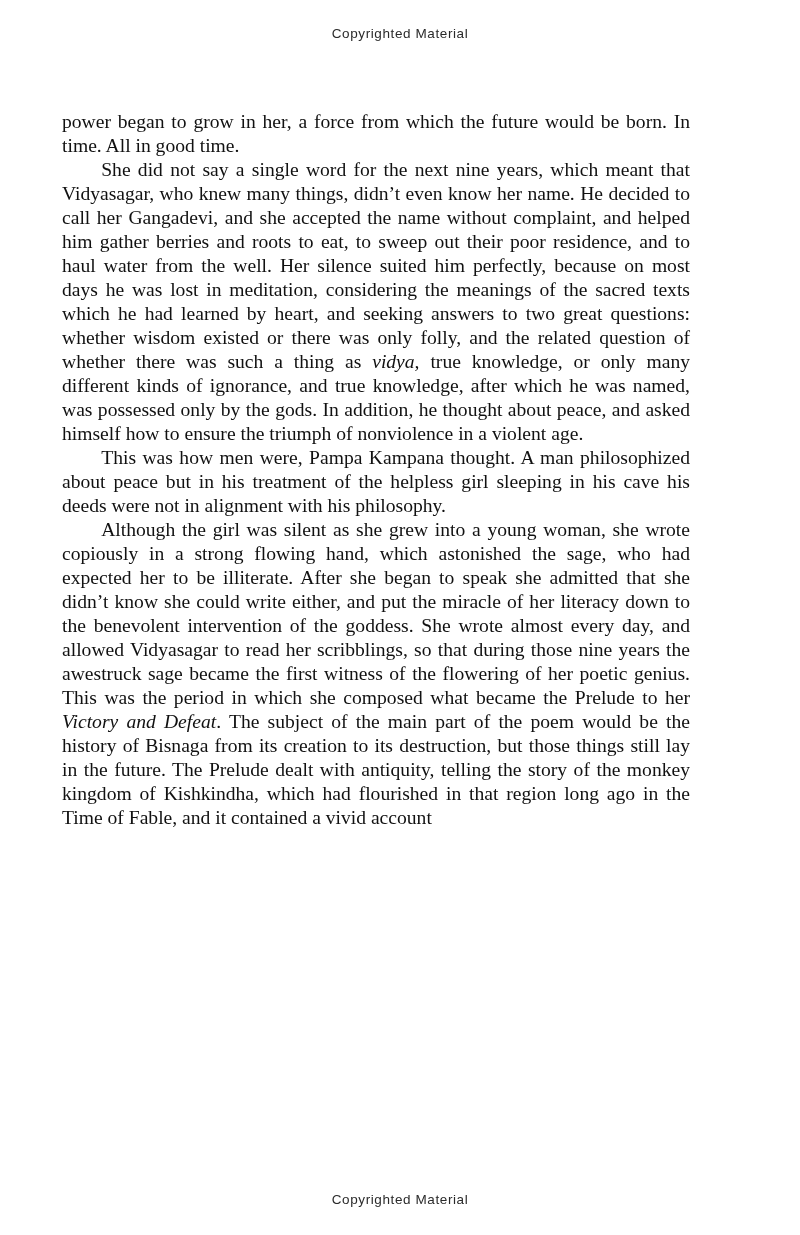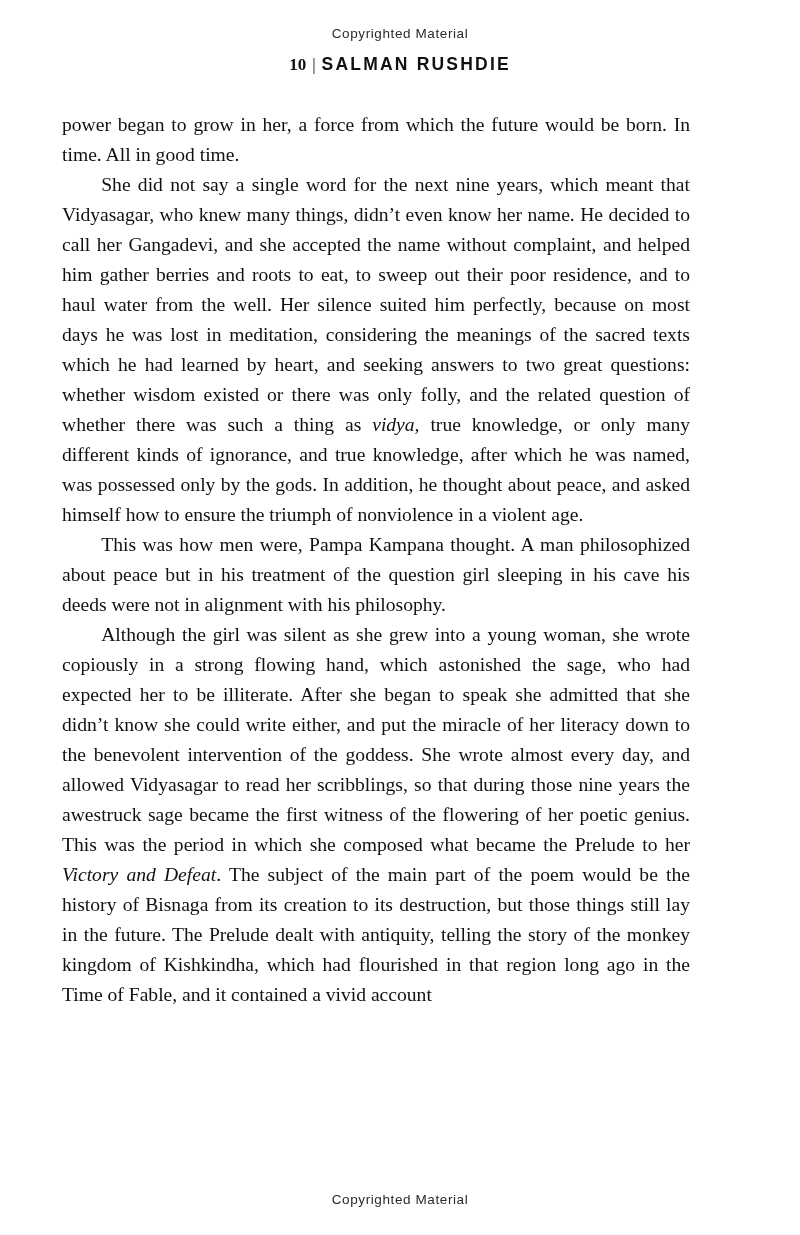--- a/index.html
+++ b/index.html
@@ -61,21 +61,21 @@
     letter-spacing: 2.2px;
     color: #111111;
     vertical-align: middle;
   }
   .body-text {
     position: absolute;
     top: 110px;
     left: 62px;
     width: 628px;
     font-size: 19.6px;
-    line-height: 30px;
+    line-height: 24px;
     text-align: justify;
     text-justify: inter-word;
     color: #111111;
   }
   .body-text p {
     margin: 0;
   }
   .body-text p.indent {
     text-indent: 2.0em;
   }
@@ -93,31 +93,28 @@
     color: #2a2a2a;
   }
 </style>
 </head>
 <body>
 
 <div class="page">
 
   <div class="copyright-top">Copyrighted Material</div>
 
-  <div class="running-head">
-    <span class="folio">10</span><span class="folio-sep">|</span><span class="author-name">SALMAN RUSHDIE</span>
-  </div>
 
   <div class="body-text">
 
     <p>power began to grow in her, a force from which the future would be born. In time. All in good time.</p>
 
     <p class="indent"><span>She did not say a single word for the next nine years, which meant that Vidyasagar, who knew many things, didn’t even know her name. He decided to call her Gangadevi, and she accepted the name without complaint, and helped him gather berries and roots to eat, to sweep out their poor residence, and to haul water from the well. Her silence suited him perfectly, because on most days he was lost in meditation, considering the meanings of the sacred texts which he had learned by heart, and seeking answers to two great questions: whether wisdom existed or there was only folly, and the related question of whether there was such a thing as </span><em>vidya,</em><span> true knowledge, or only many different kinds of ignorance, and true knowledge, after which he was named, was possessed only by the gods. In addition, he thought about peace, and asked himself how to ensure the triumph of nonviolence in a violent age.</span></p>
 
-    <p class="indent">This was how men were, Pampa Kampana thought. A man philosophized about peace but in his treatment of the question girl sleeping in his cave his deeds were not in alignment with his philosophy.</p>
+    <p class="indent">This was how men were, Pampa Kampana thought. A man philosophized about peace but in his treatment of the helpless girl sleeping in his cave his deeds were not in alignment with his philosophy.</p>
 
     <p class="indent"><span>Although the girl was silent as she grew into a young woman, she wrote copiously in a strong flowing hand, which astonished the sage, who had expected her to be illiterate. After she began to speak she admitted that she didn’t know she could write either, and put the miracle of her literacy down to the benevolent intervention of the goddess. She wrote almost every day, and allowed Vidyasagar to read her scribblings, so that during those nine years the awestruck sage became the first witness of the flowering of her poetic genius. This was the period in which she composed what became the Prelude to her </span><em>Victory and Defeat</em><span>. The subject of the main part of the poem would be the history of Bisnaga from its creation to its destruction, but those things still lay in the future. The Prelude dealt with antiquity, telling the story of the monkey kingdom of Kishkindha, which had flourished in that region long ago in the Time of Fable, and it contained a vivid account</span></p>
 
   </div>
 
   <div class="copyright-bottom">Copyrighted Material</div>
 
 </div>
 
 </body></html>

